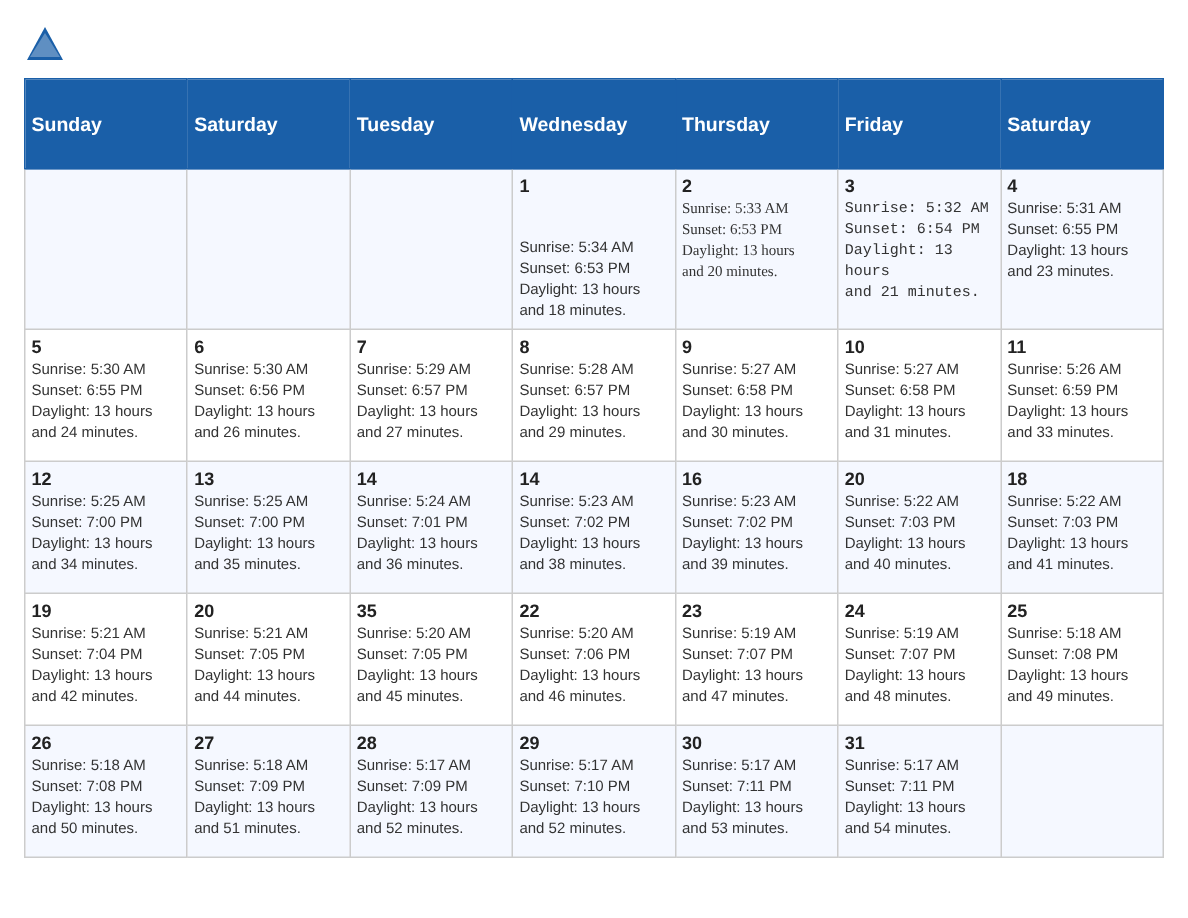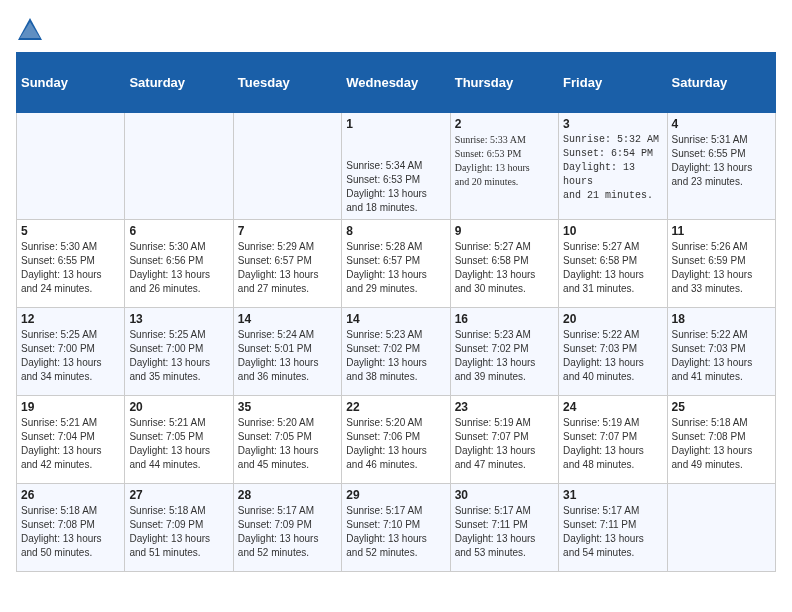--- a/index.html
+++ b/index.html
@@ -216,21 +216,21 @@
         <td>
           <span class="day-number">13</span>
           <div class="cell-content" style="white-space: pre-line;">Sunrise: 5:25 AM
 Sunset: 7:00 PM
 Daylight: 13 hours
 and 35 minutes.</div>
         </td>
         <td>
           <span class="day-number">14</span>
           <div class="cell-content" style="white-space: pre-line;">Sunrise: 5:24 AM
-Sunset: 5:01 PM
+Sunset: 7:01 PM
 Daylight: 13 hours
 and 36 minutes.</div>
         </td>
         <td>
           <span class="day-number">14</span>
           <div class="cell-content" style="white-space: pre-line;">Sunrise: 5:23 AM
 Sunset: 7:02 PM
 Daylight: 13 hours
 and 38 minutes.</div>
         </td>

